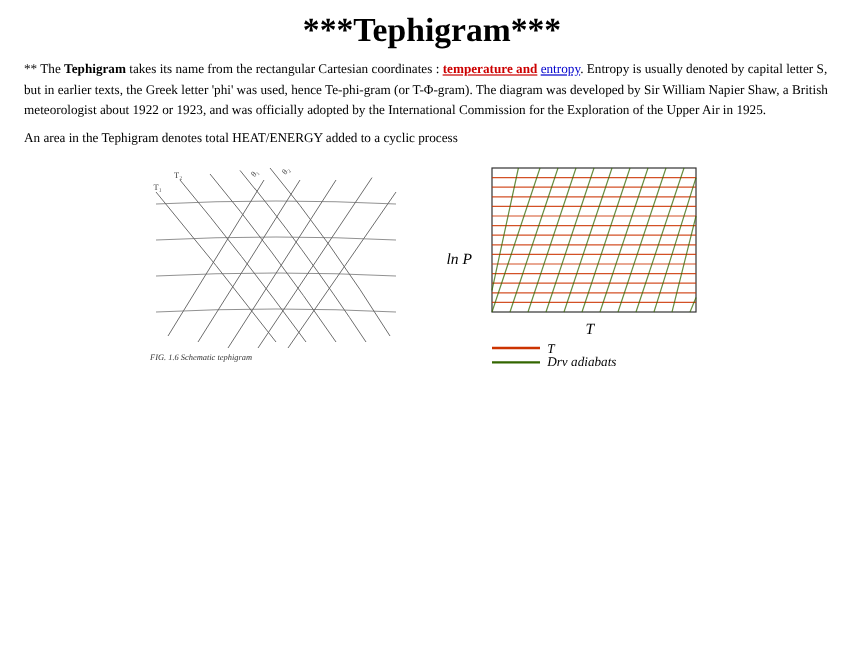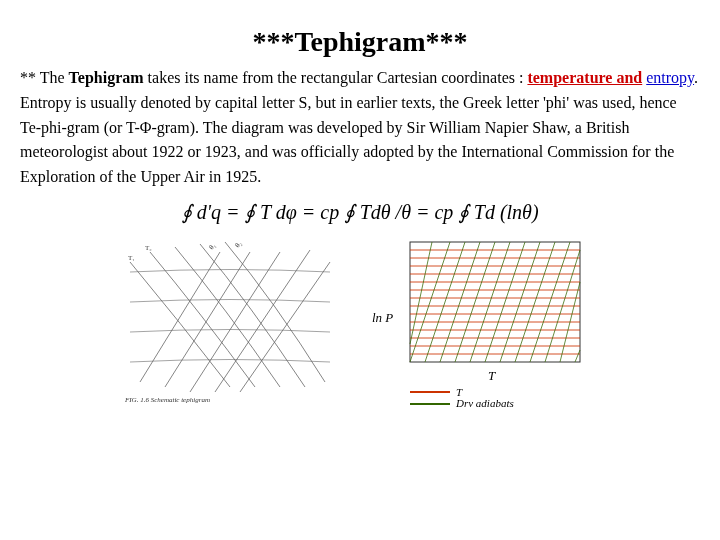--- a/index.html
+++ b/index.html
@@ -7,30 +7,30 @@
       width: 720px;
       height: 540px;
       background: #fff;
       font-family: 'Times New Roman', Times, serif;
       font-size: 13px;
       overflow: hidden;
     }
     .page {
       width: 720px;
       height: 540px;
-      padding: 26px 20px;
+      padding: 10px 20px;
     }
     .title {
       text-align: center;
       font-size: 28px;
       font-weight: bold;
       margin-bottom: 8px;
     }
     .body-text {
-      font-size: 16px;
+      font-size: 11px;
       line-height: 1.55;
       margin-bottom: 6px;
     }
     .body-text .bold { font-weight: bold; }
     .body-text .underline { text-decoration: underline; }
     .body-text .highlight-temp { color: #cc0000; font-weight: bold; text-decoration: underline; }
     .body-text .highlight-entropy { color: #0000cc; text-decoration: underline; }
     .formula-line {
       font-size: 20px;
       text-align: center;
@@ -65,22 +65,24 @@
 </head>
 <body>
 
 <div class="page">
 
   <div class="title">***Tephigram***</div>
 
   <div class="body-text">
     ** The <span class="bold">Tephigram</span> takes its name from the rectangular Cartesian coordinates : <span class="highlight-temp">temperature and</span> <span class="highlight-entropy underline" style="color:#0000cc;">entropy</span>. Entropy is usually denoted by capital letter S, but in earlier texts, the Greek letter 'phi' was used, hence Te-phi-gram (or T-Φ-gram). The diagram was developed by Sir William Napier Shaw, a British meteorologist about 1922 or 1923, and was officially adopted by the International Commission for the Exploration of the Upper Air in 1925.
   </div>
+  <div class="body-text">
+    <span>An area in the Tephigram denotes total HEAT/ENERGY added to a cyclic process</span>
+  </div>
 
-  <div class="formula-line">∮ d'q = ∮ T dφ = cp ∮ Tdθ /θ = cp ∮ Td (lnθ)</div>
 
   <div class="bottom-section">
 
     <div class="diagram-left">
       <svg width="220" height="175" viewBox="0 0 220 175">
 
         <g stroke="#666" stroke-width="0.8" fill="none">
 
           <line x1="20" y1="150" x2="100" y2="20"></line>
           <line x1="45" y1="155" x2="130" y2="20"></line>

